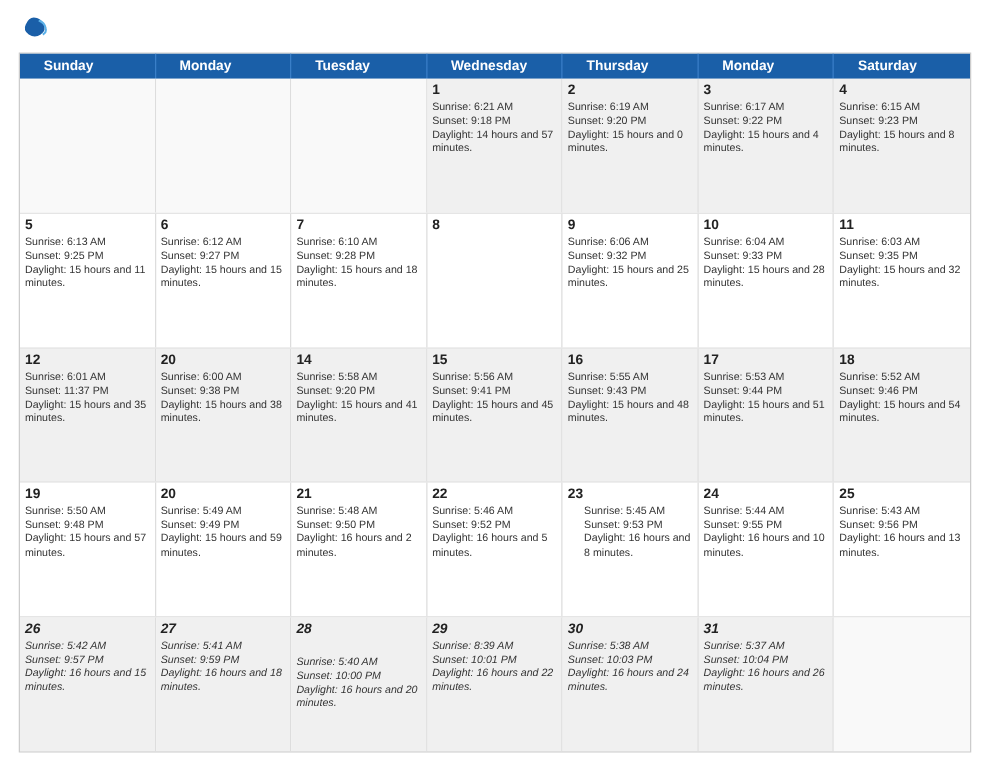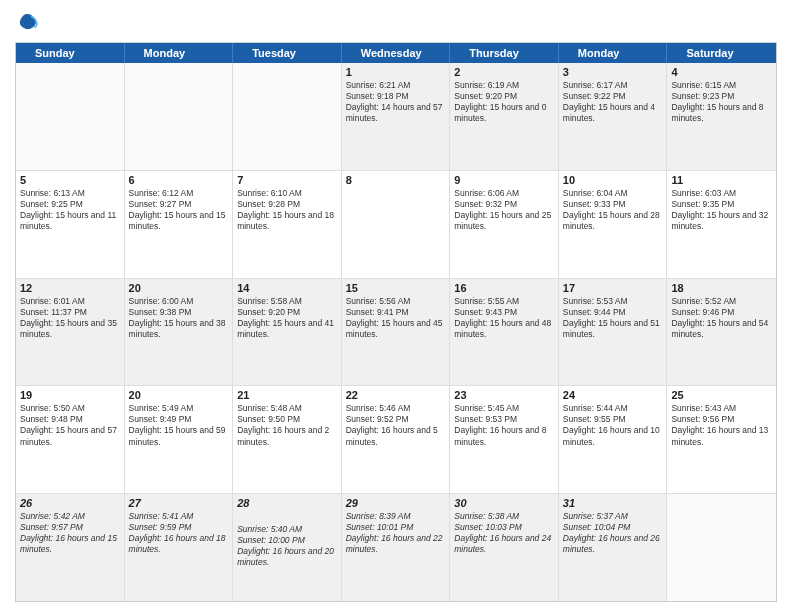--- a/index.html
+++ b/index.html
@@ -280,21 +280,21 @@
 Daylight: 16 hours and 2 minutes.</div>
           </div>
           <div class="cal-cell">
             <div class="day-num">22</div>
             <div class="cell-text" style="white-space: pre-line;">Sunrise: 5:46 AM
 Sunset: 9:52 PM
 Daylight: 16 hours and 5 minutes.</div>
           </div>
           <div class="cal-cell">
             <div class="day-num">23</div>
-            <div class="cell-text" style="white-space: pre-line;">Sunrise: 5:45 AM
+            <div class="cell-text" style="white-space: pre-line; margin-left: 13px;">Sunrise: 5:45 AM
 Sunset: 9:53 PM
 Daylight: 16 hours and 8 minutes.</div>
           </div>
           <div class="cal-cell">
             <div class="day-num">24</div>
             <div class="cell-text" style="white-space: pre-line;">Sunrise: 5:44 AM
 Sunset: 9:55 PM
 Daylight: 16 hours and 10 minutes.</div>
           </div>
           <div class="cal-cell">

